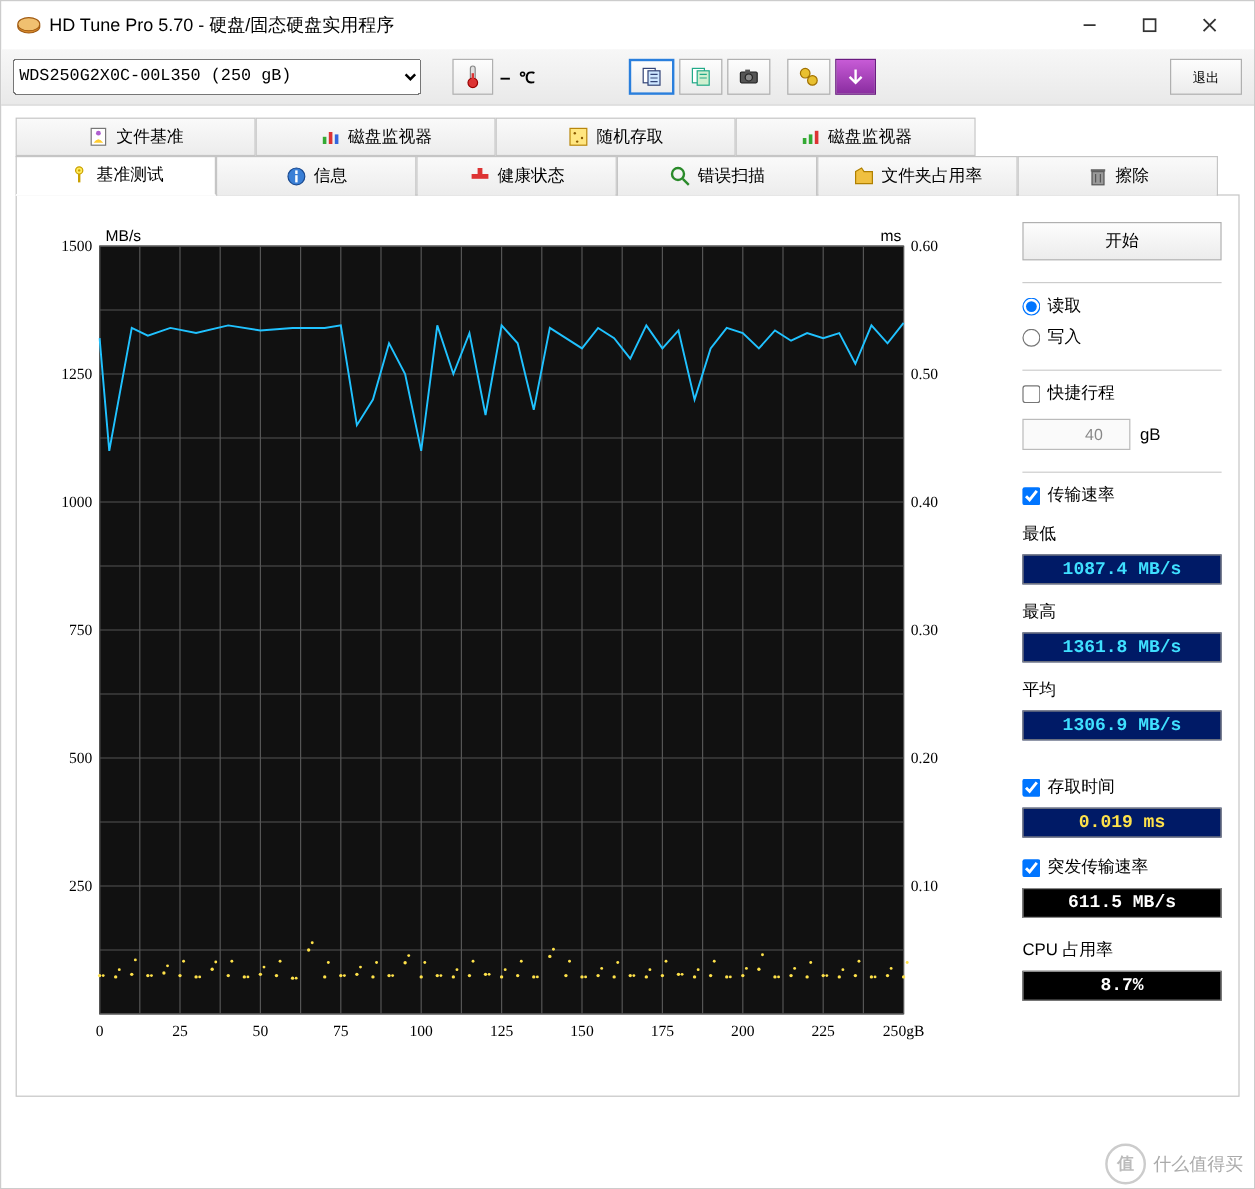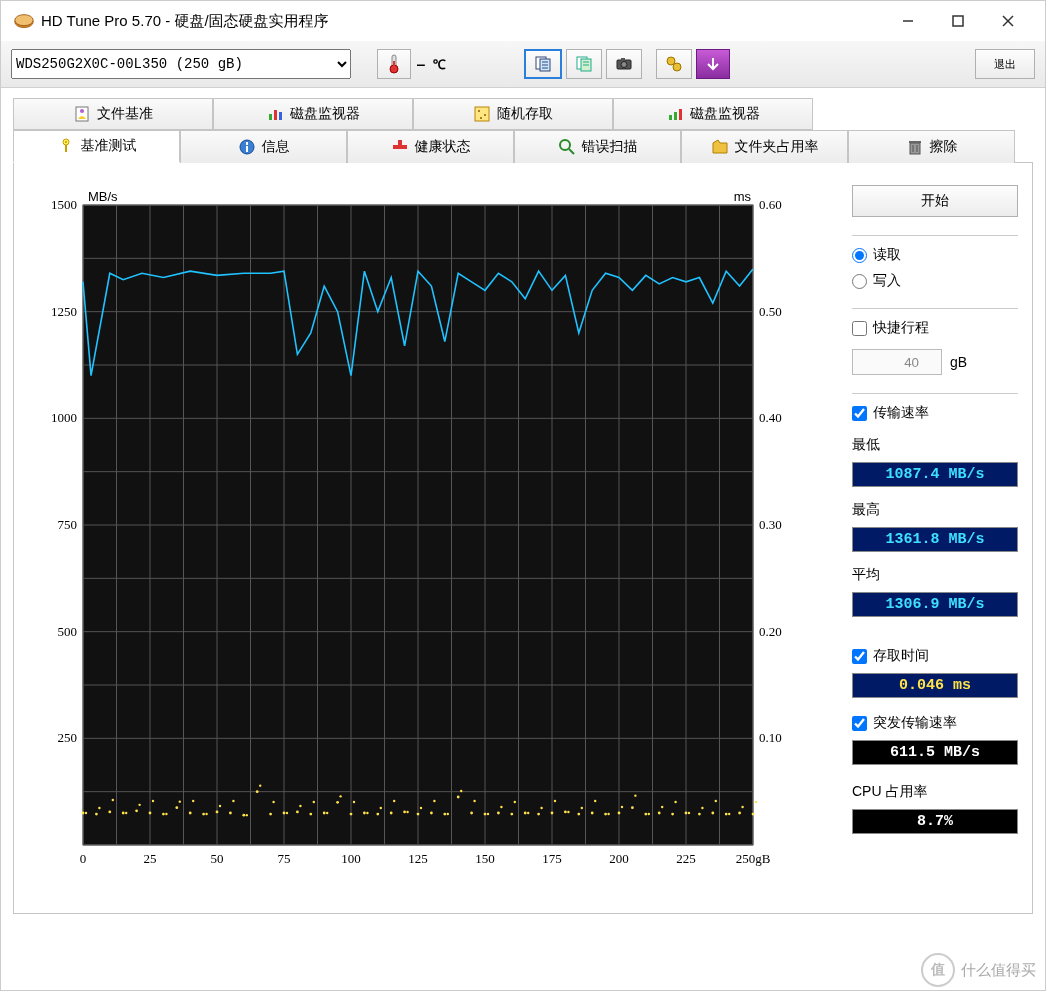--- a/index.html
+++ b/index.html
@@ -439,21 +439,21 @@
           <div class="stat-val">1087.4 MB/s</div>
           <div class="stat-label">最高</div>
           <div class="stat-val">1361.8 MB/s</div>
           <div class="stat-label">平均</div>
           <div class="stat-val">1306.9 MB/s</div>
           <div style="height:14px"></div>
           <label class="check-row">
               <input type="checkbox" checked="" style="">
               <span>存取时间</span>
             </label>
-          <div class="stat-val yellow">0.046 ms</div>
+          <div class="stat-val yellow">0.019 ms</div>
           <label class="check-row" style="margin-top:8px">
               <input type="checkbox" checked="" style="">
               <span>突发传输速率</span>
             </label>
           <div class="stat-val white">611.5 MB/s</div>
           <div class="stat-label" style="margin-top:10px">CPU 占用率</div>
           <div class="stat-val white">8.7%</div>
         </div>
       </div>
     </div>

